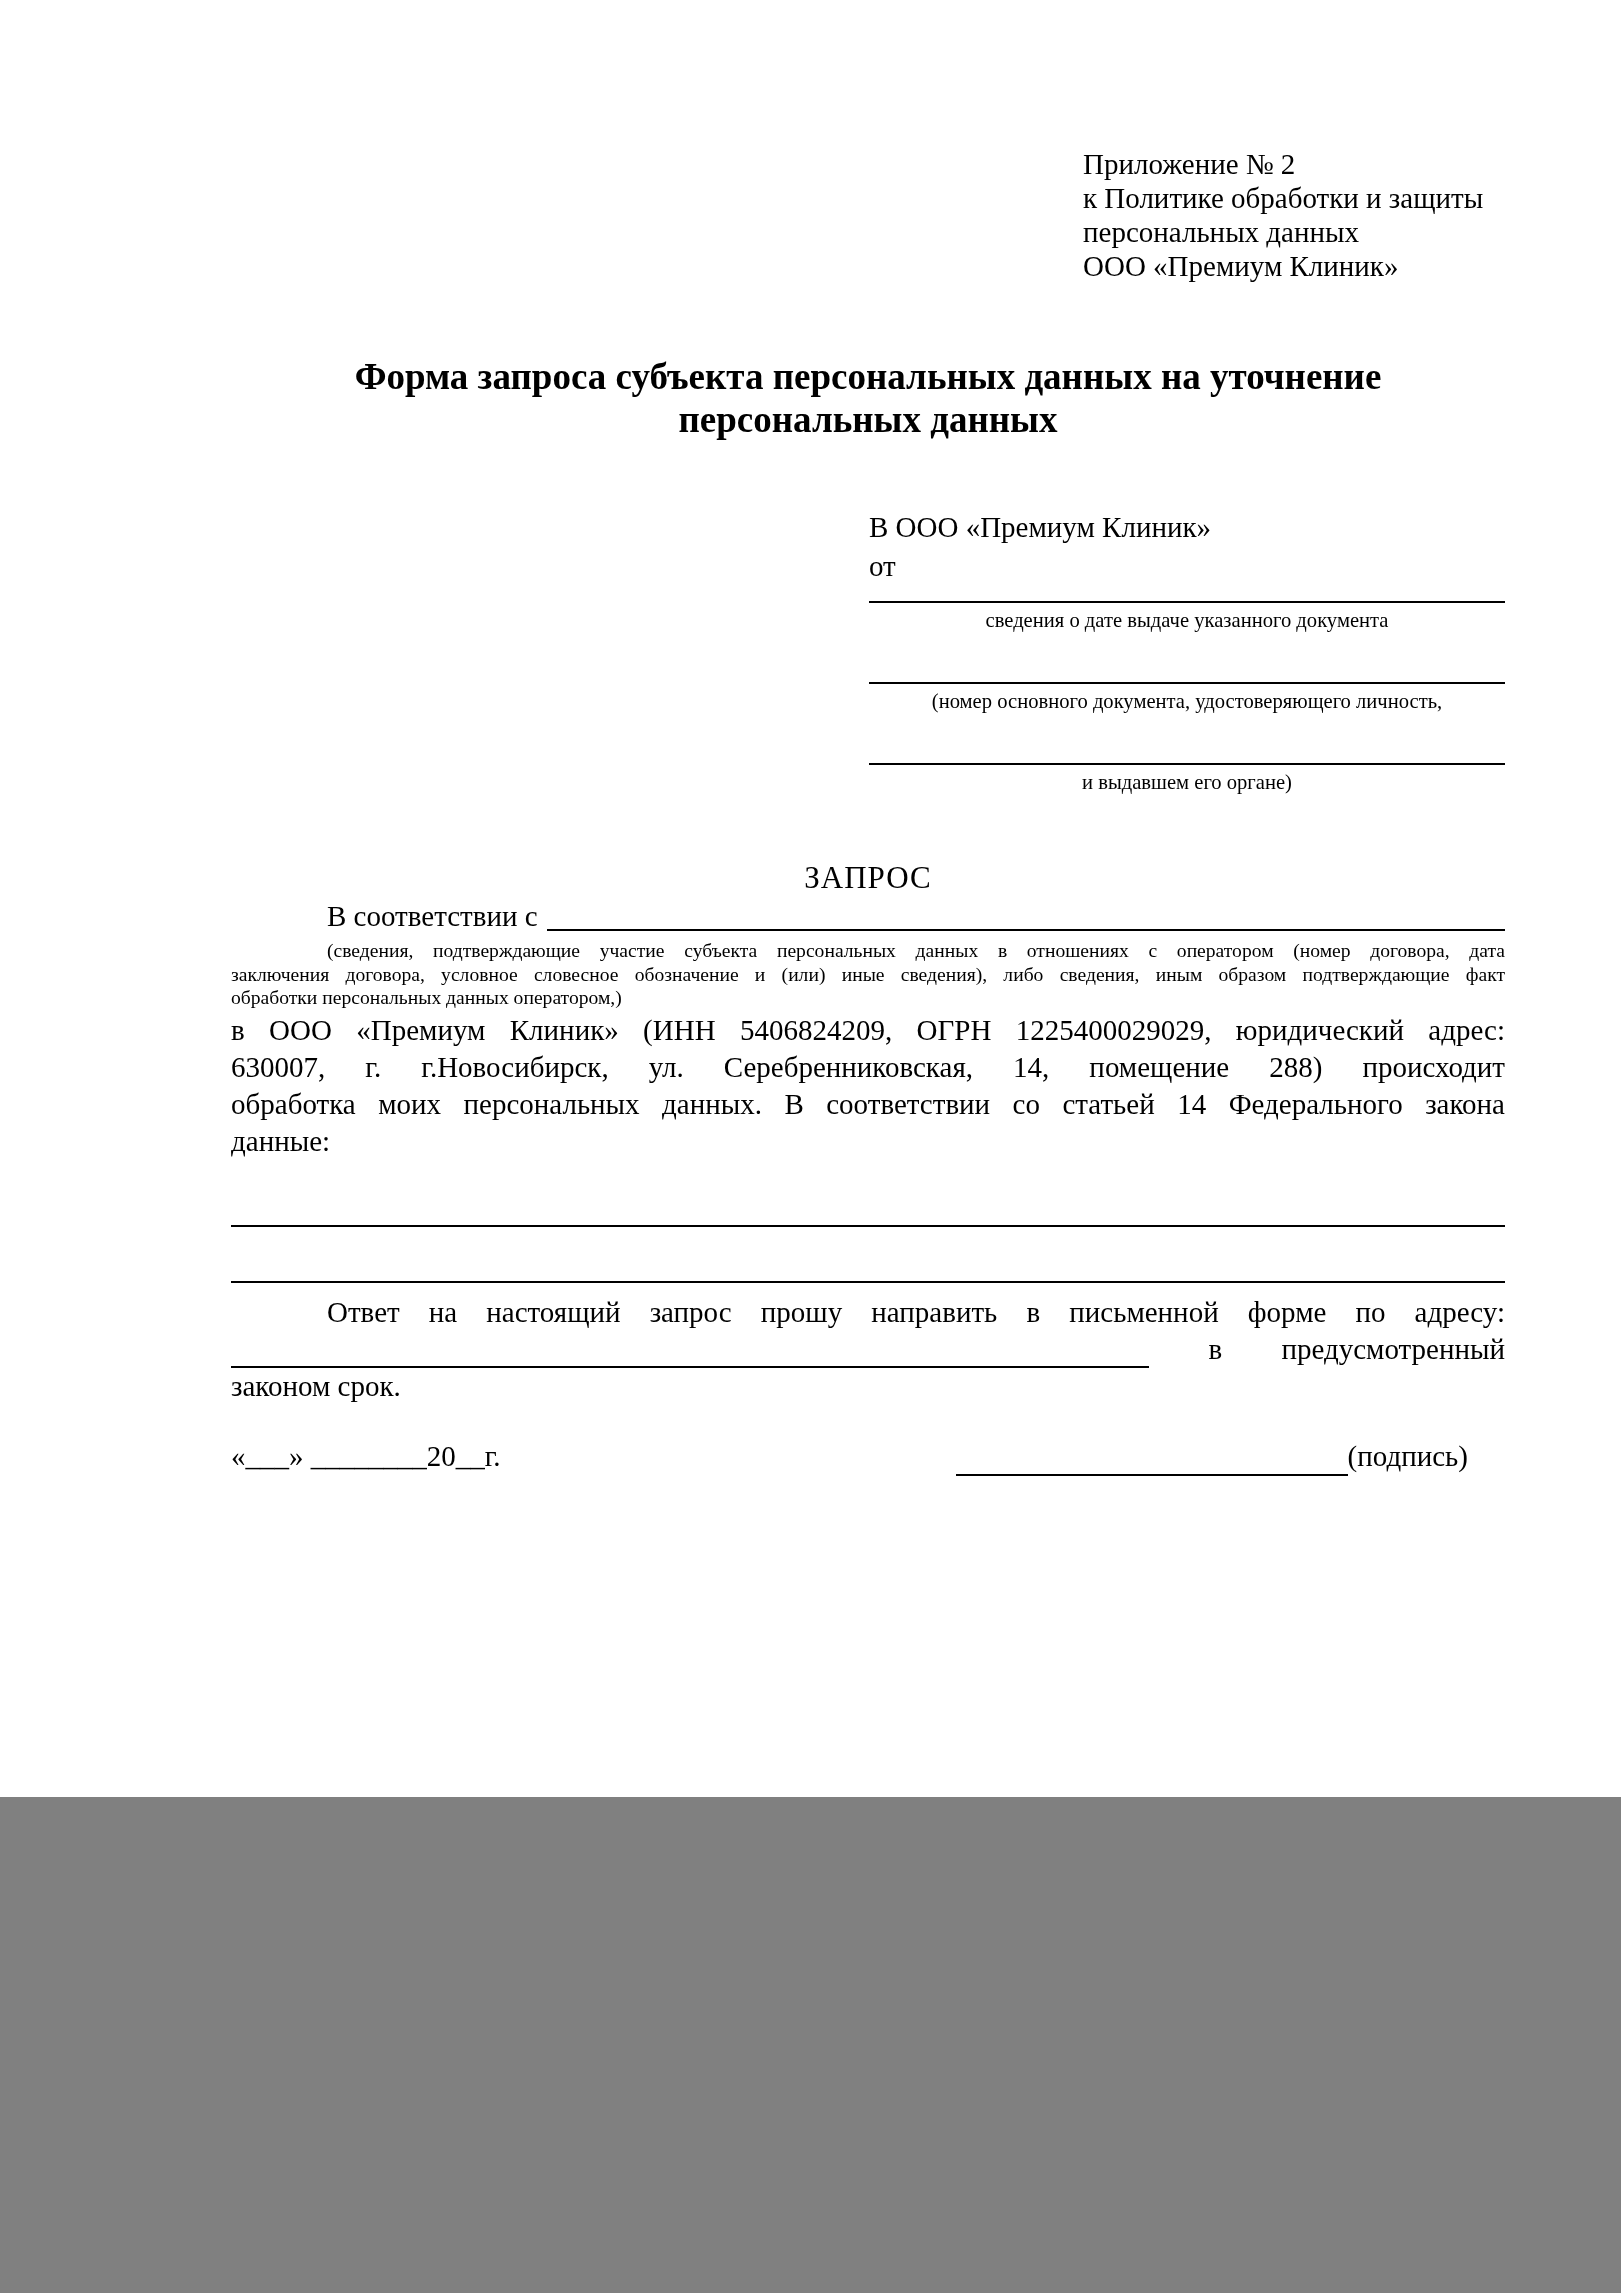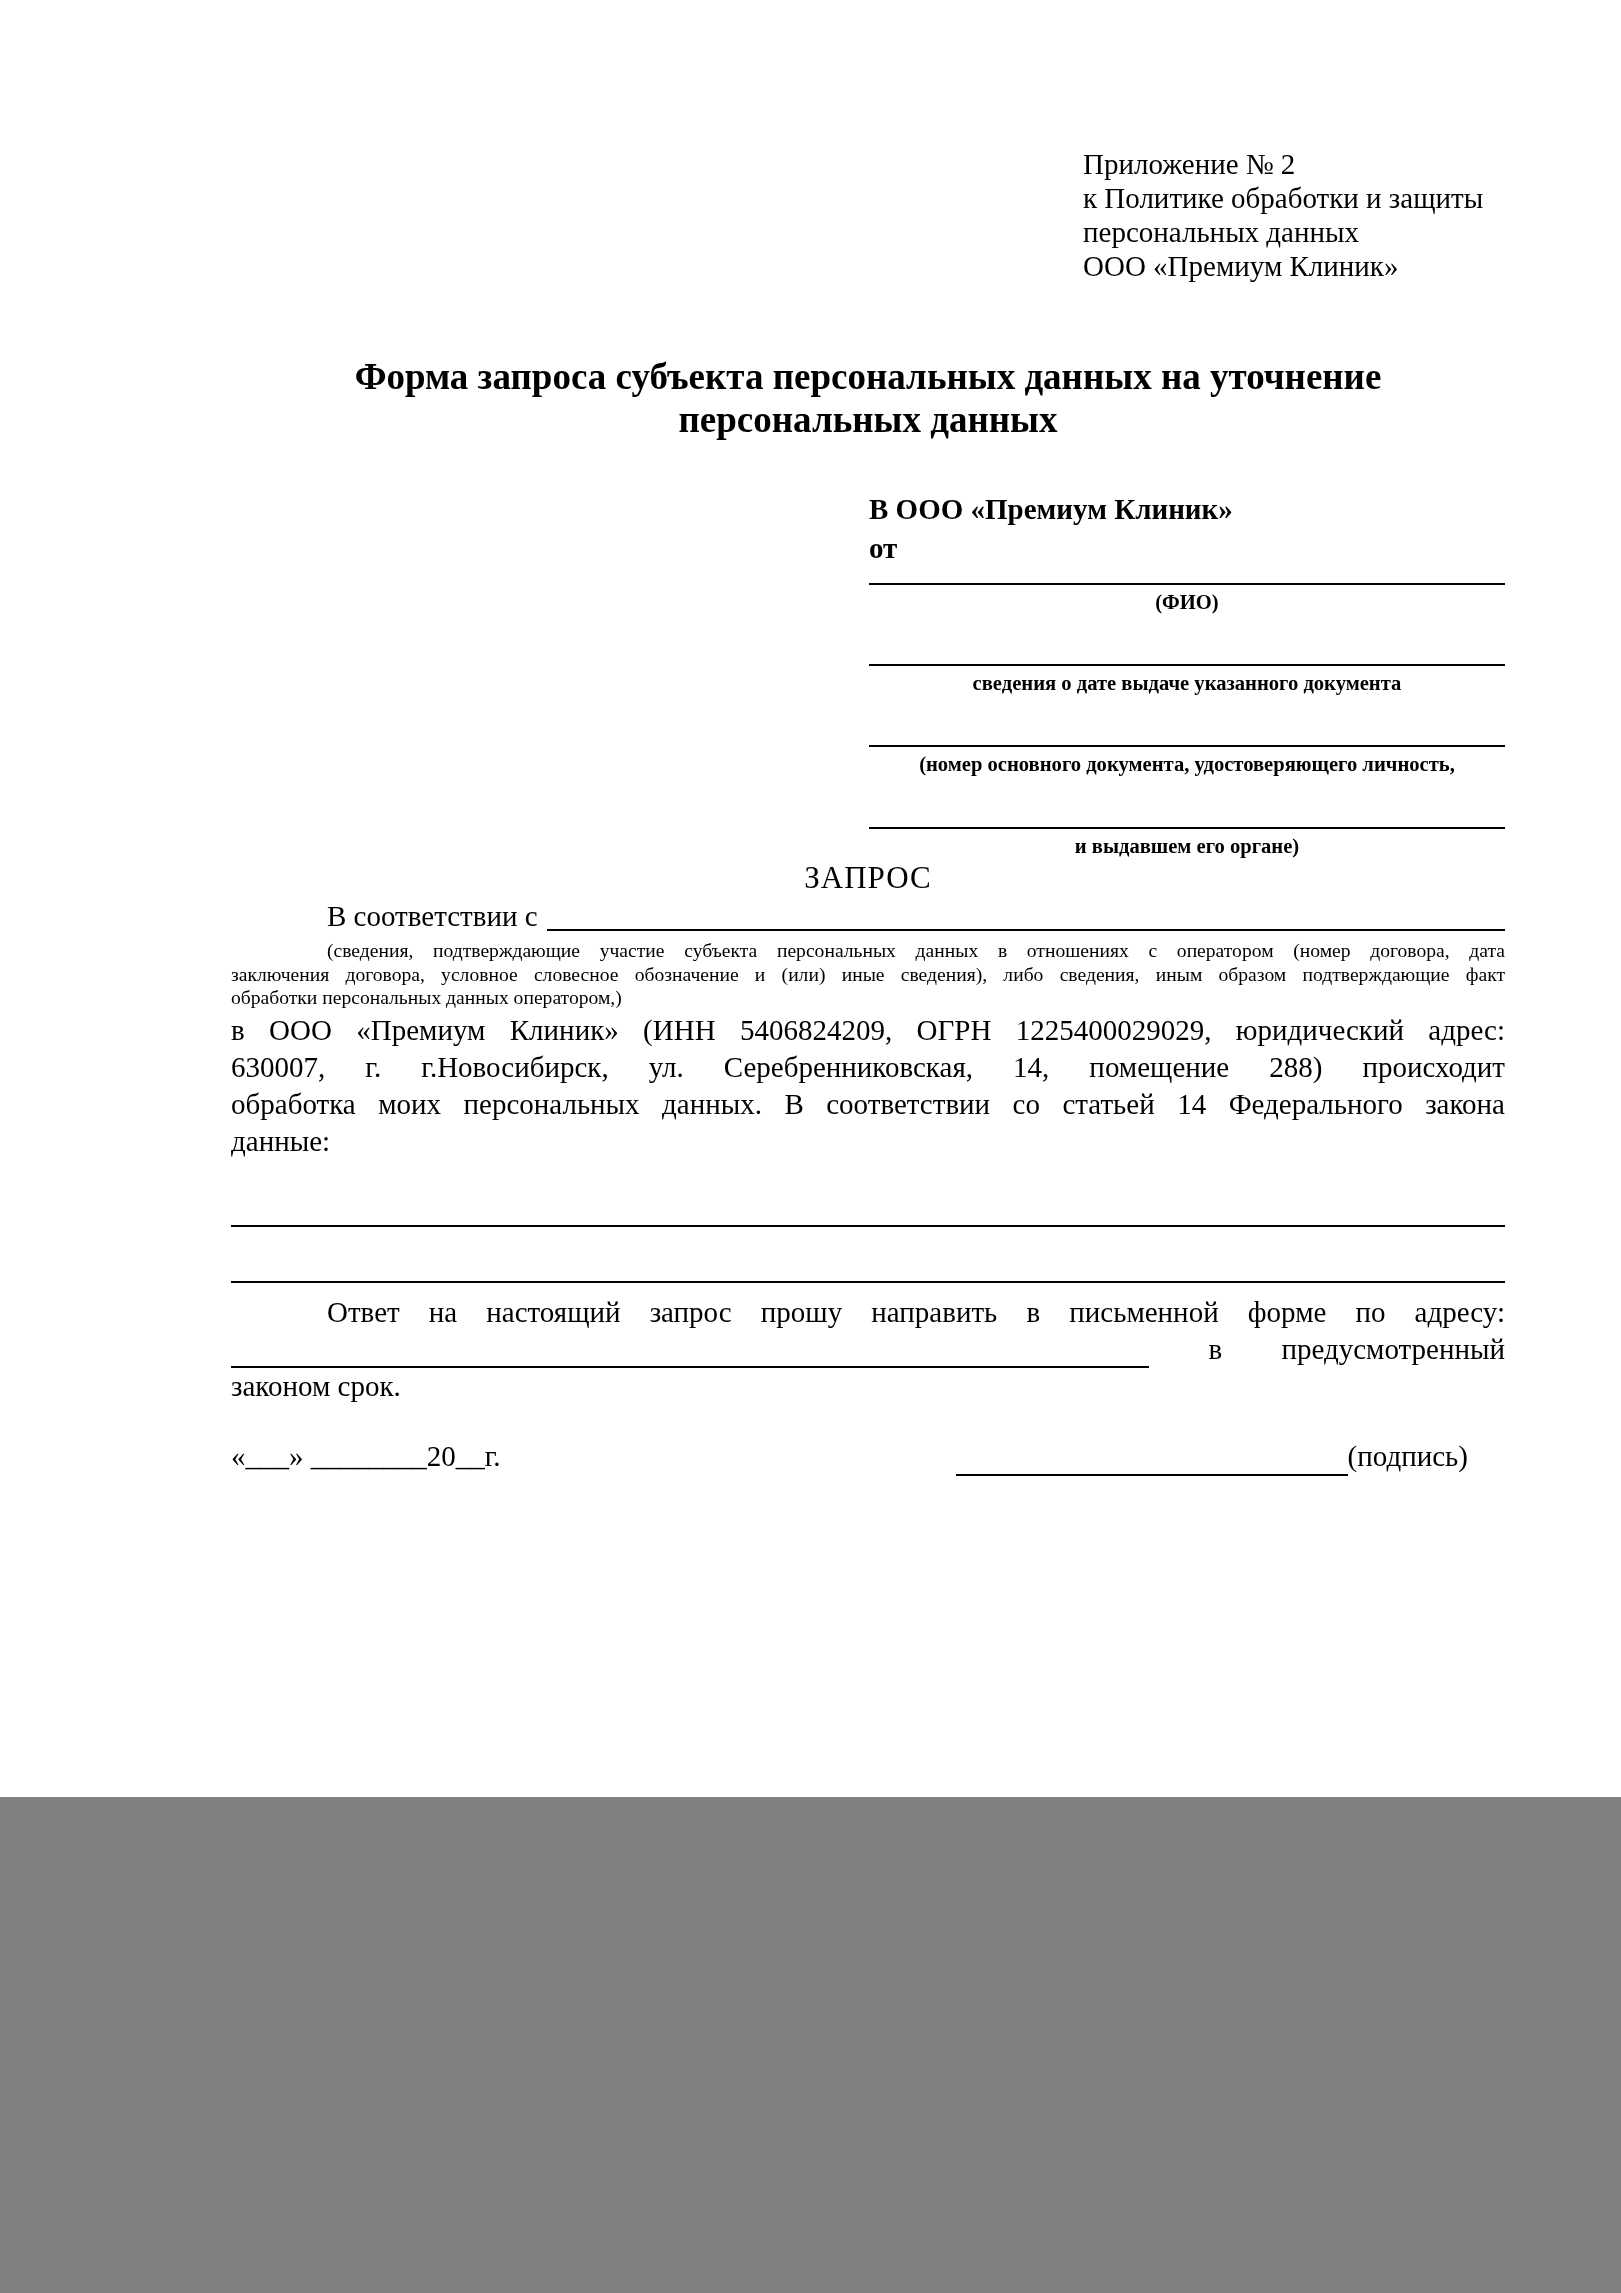--- a/index.html
+++ b/index.html
@@ -11,21 +11,21 @@
     font-family:"Liberation Serif","DejaVu Serif",serif;
     color:#000000;
     overflow:hidden;
   }
   
   .appendix { position:absolute; left:1083px; top:147px; font-size:29px; line-height:34px; }
   
   .doc-title { position:absolute; left:231px; top:355px; width:1274px;
                font-weight:bold; font-size:37px; line-height:43px; text-align:center; }
   
-  .addr { position:absolute; left:869px; top:490px; width:636px; font-size:29px; line-height:39px;font-weight:bold; }
+  .addr { position:absolute; left:869px; top:508px; width:636px; font-size:29px; line-height:39px; }
   .addr-fields { margin-top:14.7px; }
   .field { margin-bottom:50px; }
   .fline { height:0; border-top:2.9px solid #000; }
   .fcap  { font-size:20.6px; line-height:23.5px; padding-top:5.9px; text-align:center; }
   
   .zapros { position:absolute; left:231px; top:859px; width:1274px;
             font-size:31px; line-height:37px; text-align:center; letter-spacing:1px; }
   .intro { position:absolute; left:231px; top:898px; width:1274px; height:37px;
            display:flex; font-size:29px; line-height:37px; }
   .intro-prefix { margin-left:96px; white-space:nowrap; padding-right:9.8px; }
@@ -69,24 +69,20 @@
 
   <div class="doc-title">
     <div>Форма запроса субъекта персональных данных на уточнение</div>
     <div>персональных данных</div>
   </div>
 
   <div class="addr">
     <div>В ООО «Премиум Клиник»</div>
     <div>от</div>
     <div class="addr-fields">
-      <div class="field">
-        <div class="fline"></div>
-        <div class="fcap">(ФИО)</div>
-      </div>
       <div class="field">
         <div class="fline"></div>
         <div class="fcap">сведения о дате выдаче указанного документа</div>
       </div>
       <div class="field">
         <div class="fline"></div>
         <div class="fcap">(номер основного документа, удостоверяющего личность,</div>
       </div>
       <div class="field">
         <div class="fline"></div>

